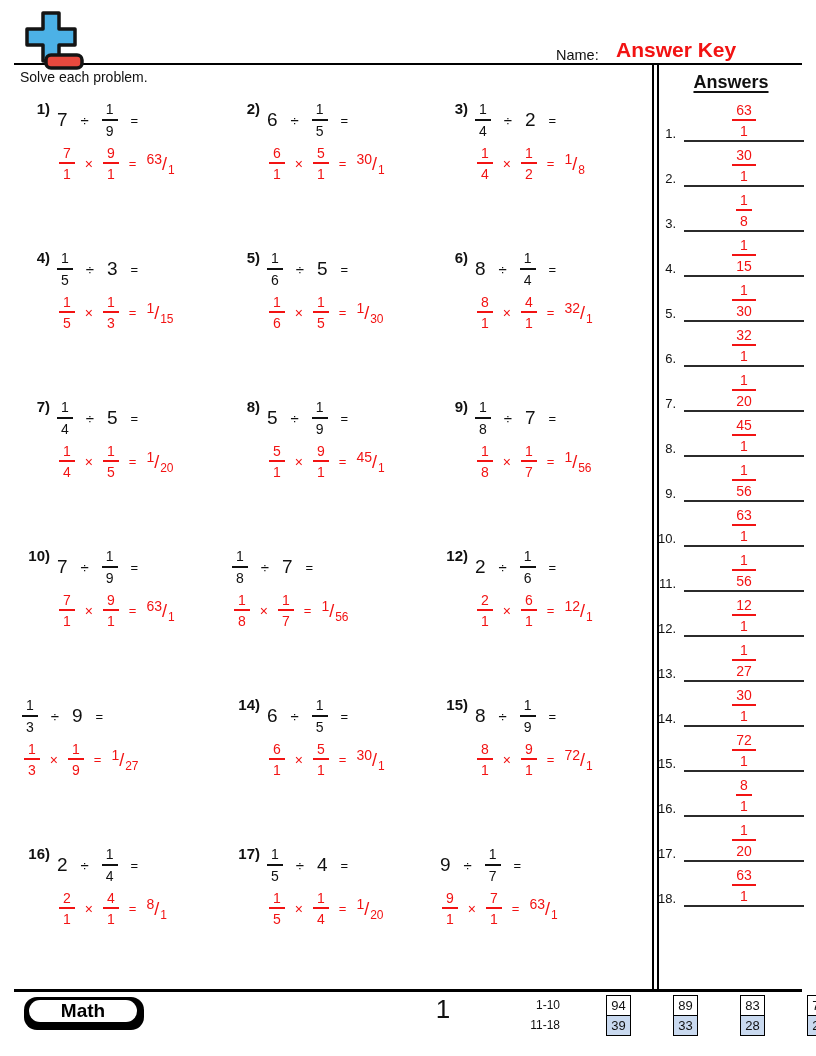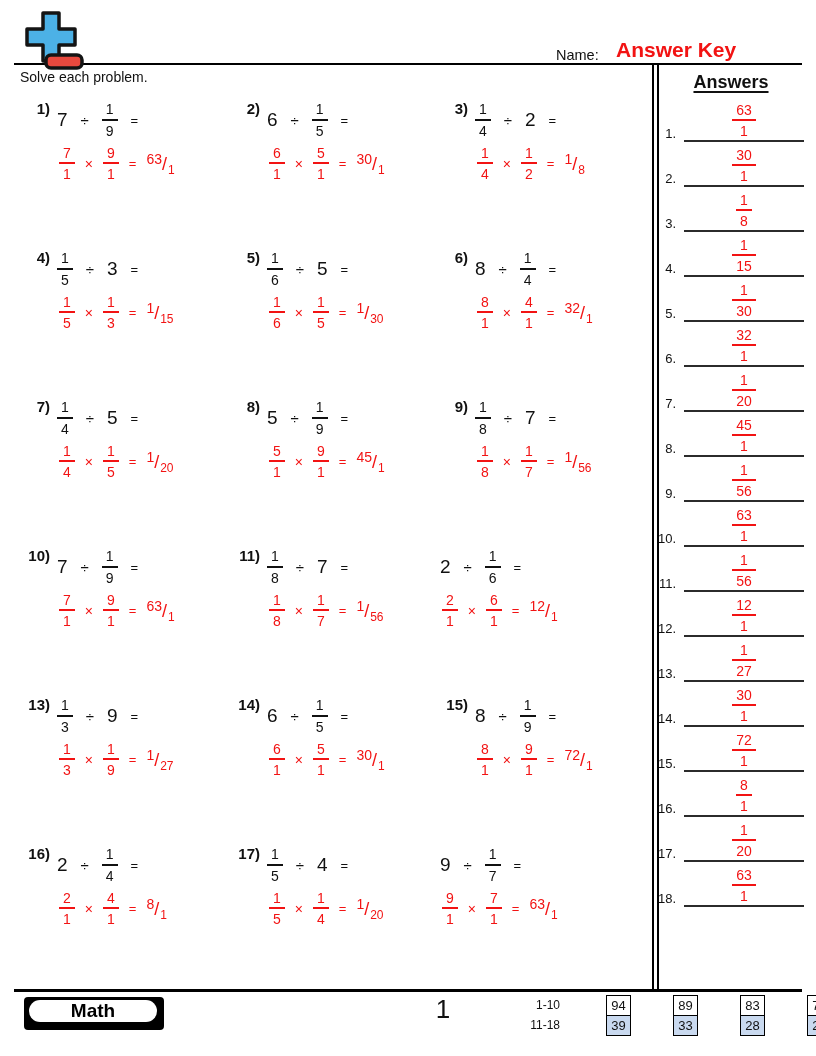--- a/index.html
+++ b/index.html
@@ -52,21 +52,21 @@
   .eq { font-size:13px; }
   .work { display:flex; align-items:center; gap:10px; margin-top:4px;
           margin-left:2px; color:#f21313; }
   .res { white-space:nowrap; }
   .res .rn { font-size:14px; vertical-align:7px; }
   .res .rs { font-size:18px; vertical-align:1px; }
   .res .rd { font-size:12px; vertical-align:-3px; margin-left:1px; }
 
   
   #footer-rule { left:14px; top:989px; width:788px; height:2.5px; }
-  #badge { left:24px; top:997px; width:140px; height:33px; background:#000; border-radius:4px; }
+  #badge { left:24px; top:997px; width:120px; height:33px; background:#000; border-radius:13px; }
   #badge-inner { position:absolute; left:5px; top:3px; right:7px; bottom:8px;
     background:#fff; border-radius:12px; display:flex; align-items:center; justify-content:center;
     font-size:19px; font-weight:bold; color:#000; }
   #website { left:176px; top:1009px; font-size:15px; }
   #page-num { left:428px; top:994px; width:30px; text-align:center; font-size:26px; }
   #score { left:524px; top:995px; }
   .srow { display:flex;gap:43px; }
   .srow + .srow { margin-top:-1px; }
   .slabel { width:40px; text-align:right; padding-right:4px; font-size:12px; line-height:21px; }
   .scell { width:25px; height:21px; border:1px solid #000; margin-left:-1px;
@@ -450,21 +450,20 @@
             <span class="frac">
               <span class="fn">9</span>
               <span class="fd">1</span>
             </span>
             <span class="eq">=</span>
             <span class="res"><span class="rn">63</span><span class="rs">/</span><span class="rd">1</span></span>
           </div>
         </div>
       </div>
       <div class="problem">
-        <div class="pnum">11)</div>
         <div class="pbody">
           <div class="expr">
             <span class="frac">
               <span class="fn">1</span>
               <span class="fd">8</span>
             </span>
             <span class="op-div">÷</span>
             <span class="whole">7</span>
             <span class="eq">=</span>
           </div>
@@ -477,20 +476,21 @@
             <span class="frac">
               <span class="fn">1</span>
               <span class="fd">7</span>
             </span>
             <span class="eq">=</span>
             <span class="res"><span class="rn">1</span><span class="rs">/</span><span class="rd">56</span></span>
           </div>
         </div>
       </div>
       <div class="problem">
+        <div class="pnum">12)</div>
         <div class="pbody">
           <div class="expr">
             <span class="whole">2</span>
             <span class="op-div">÷</span>
             <span class="frac">
               <span class="fn">1</span>
               <span class="fd">6</span>
             </span>
             <span class="eq">=</span>
           </div>
@@ -503,21 +503,20 @@
             <span class="frac">
               <span class="fn">6</span>
               <span class="fd">1</span>
             </span>
             <span class="eq">=</span>
             <span class="res"><span class="rn">12</span><span class="rs">/</span><span class="rd">1</span></span>
           </div>
         </div>
       </div>
       <div class="problem">
-        <div class="pnum">13)</div>
         <div class="pbody">
           <div class="expr">
             <span class="frac">
               <span class="fn">1</span>
               <span class="fd">3</span>
             </span>
             <span class="op-div">÷</span>
             <span class="whole">9</span>
             <span class="eq">=</span>
           </div>

